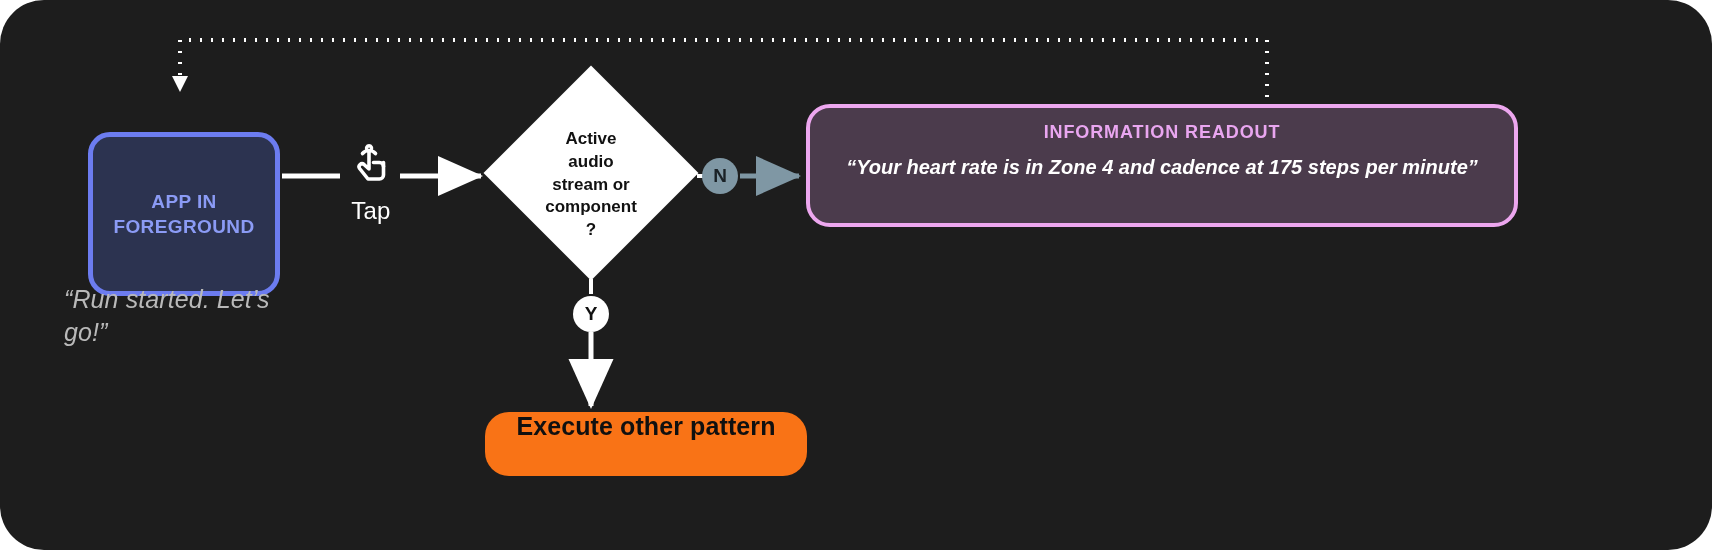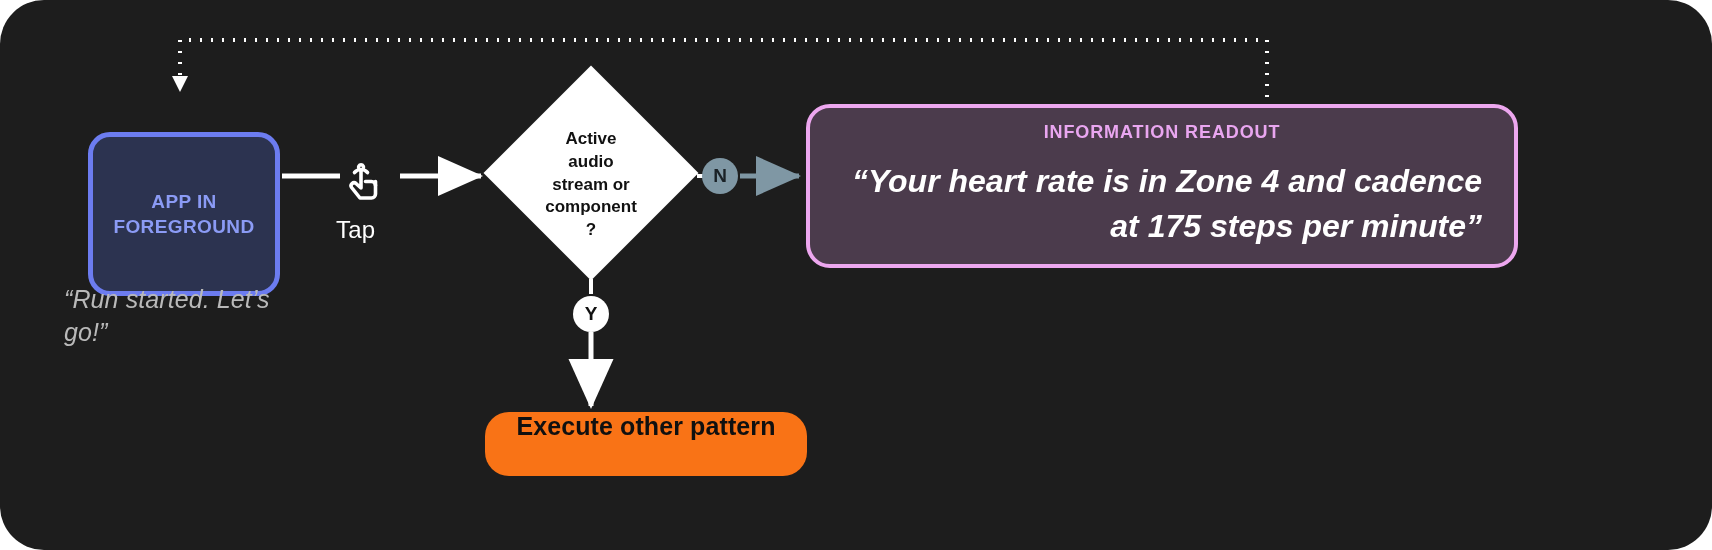--- a/index.html
+++ b/index.html
@@ -55,23 +55,23 @@
     text-align: left;
     color: #b9b9b9;
     font-size: 25px;
     font-style: italic;
     line-height: 1.33;
     letter-spacing: 0.1px;
   }
 
   
   #tap-group {
-    left: 336px; top: 157px;
+    left: 336px; top: 138px;
     width: 70px;
-    text-align: left;
+    text-align: center;
   }
   #tap-group .tap-label {
     color: #ffffff;
     font-size: 24px;
     margin-top: 1px;
     letter-spacing: 0.2px;
   }
 
   
   #decision {
@@ -119,45 +119,45 @@
   #badge-y {
     left: 573px; top: 296px;
     width: 36px; height: 36px;
     background: #ffffff;
     color: #111111;
   }
 
   
   #readout {
     left: 806px; top: 104px;
-    width: 712px; height: 164px;
+    width: 712px; height: 123px;
     box-sizing: border-box;
     background: #4b3b4c;
     border: 4px solid #eda7ef;
     border-radius: 24px;
     display: flex;
     flex-direction: column;
     align-items: center;
     justify-content: flex-start;
     padding-top: 14px;
   }
   #readout .ro-title {
     color: #e9a6f0;
     font-size: 18px;
     font-weight: 700;
     letter-spacing: 0.9px;
   }
   #readout .ro-body {
-    margin-top: 16px;
+    margin-top: 10px;
     color: #ffffff;
-    font-size: 32px;
+    font-size: 20px;
     font-weight: 700;
     font-style: italic;
     line-height: 1.42;
-    text-align: right;
+    text-align: left;
     max-width: 640px;
   }
 
   
   #exec-pill {
     left: 485px; top: 412px;
     width: 322px; height: 64px;
     background: #f97316;
     border-radius: 24px;
     display: flex;

